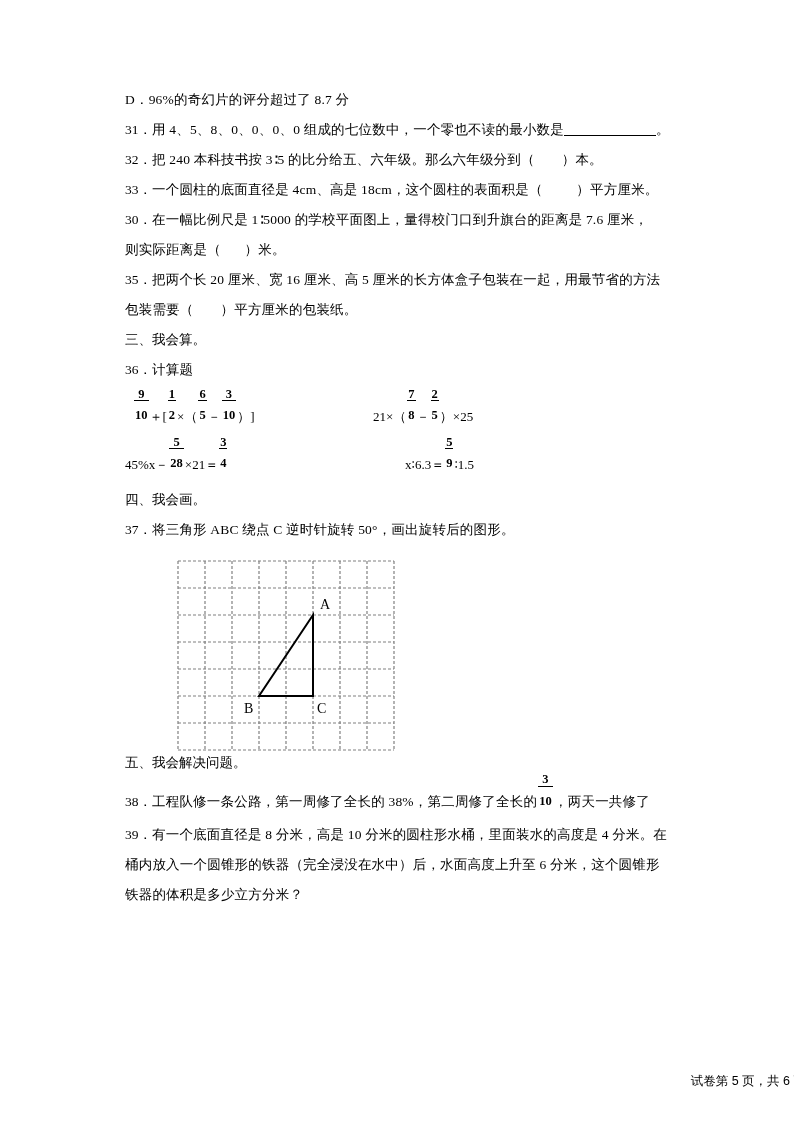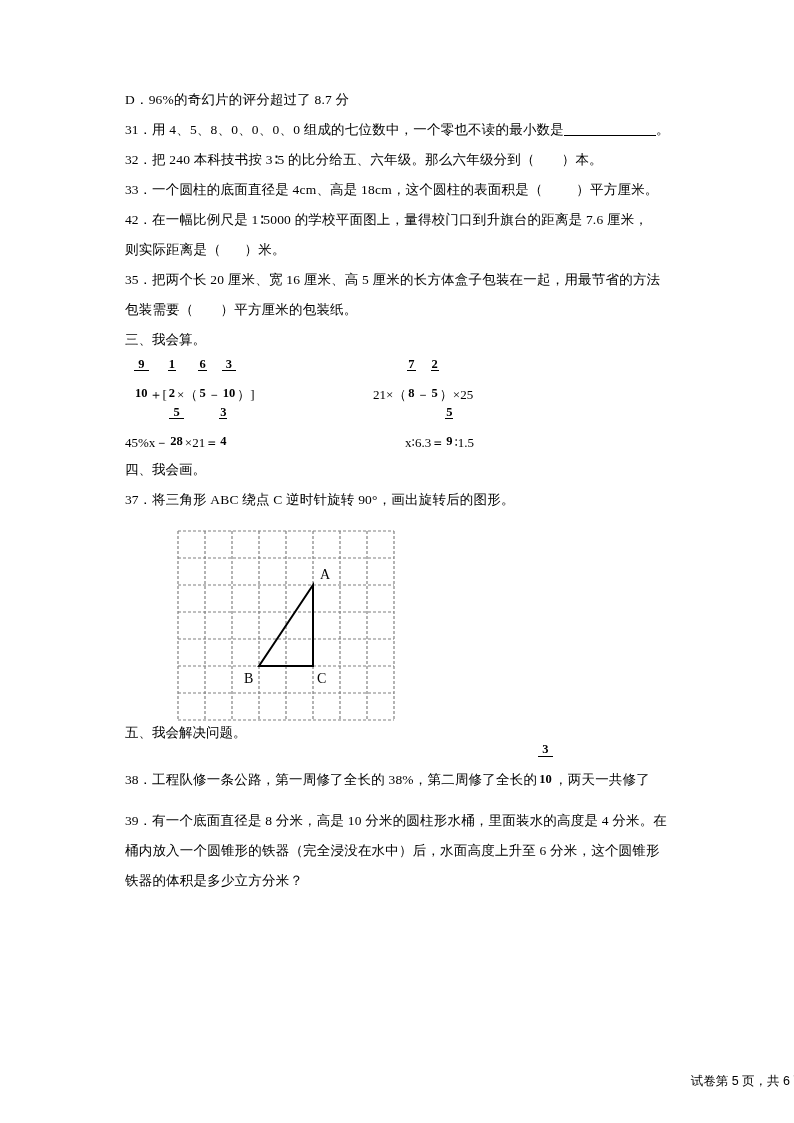--- a/index.html
+++ b/index.html
@@ -62,21 +62,21 @@
     position: relative;
     top: -0.42em;
   }
   .frac .num {
     display: block;
     padding: 0 1px;
   }
   .frac .den {
     display: block;
     border-top: 1.4px solid #000;
-    padding: 16px 1px;
+    padding: 8px 1px;
   }
   .frac.inline-raise { top: -0.40em; }
 
   
   .calc-row {
     position: relative;
     height: 50px;
     font-size: 13px;
   }
   .calc-item {
@@ -125,35 +125,38 @@
 
     <div class="line">
       <span class="q-num">32．</span><span>把 240 本科技书按 3∶5 的比分给五、六年级。那么六年级分到（</span><span class="paren-gap">&nbsp;&nbsp;&nbsp;&nbsp;&nbsp;&nbsp;&nbsp;&nbsp;</span><span>）本。</span>
     </div>
 
     <div class="line">
       <span class="q-num">33．</span><span>一个圆柱的底面直径是 4cm、高是 18cm，这个圆柱的表面积是（</span><span class="paren-gap">&nbsp;&nbsp;&nbsp;&nbsp;&nbsp;&nbsp;&nbsp;&nbsp;&nbsp;&nbsp;</span><span>）平方厘米。</span>
     </div>
 
     <div class="line">
-      <span class="q-num">42．</span><span>在一幅比例尺是 1∶5000 的学校平面图上，量得校门口到升旗台的距离是 7.6 厘米，</span>
+      <span class="q-num">30．</span><span>在一幅比例尺是 1∶5000 的学校平面图上，量得校门口到升旗台的距离是 7.6 厘米，</span>
     </div>
     <div class="line">
       <span>则实际距离是（</span><span class="paren-gap">&nbsp;&nbsp;&nbsp;&nbsp;&nbsp;&nbsp;&nbsp;</span><span>）米。</span>
     </div>
 
     <div class="line">
       <span class="q-num">35．</span><span>把两个长 20 厘米、宽 16 厘米、高 5 厘米的长方体盒子包装在一起，用最节省的方法</span>
     </div>
     <div class="line">
       <span>包装需要（</span><span class="paren-gap">&nbsp;&nbsp;&nbsp;&nbsp;&nbsp;&nbsp;&nbsp;&nbsp;</span><span>）平方厘米的包装纸。</span>
     </div>
 
     <div class="sec-head">三、我会算。</div>
 
+    <div class="line">
+      <span class="q-num">36．</span><span>计算题</span>
+    </div>
 
     <div class="calc-row">
       <div class="calc-item" style="left:8px; top:8px;">
         <span class="frac">
           <span class="num">9</span>
           <span class="den">10</span>
         </span><span class="op">＋[</span><span class="frac">
           <span class="num">1</span>
           <span class="den">2</span>
         </span><span class="op">×（</span><span class="frac">
@@ -191,21 +194,21 @@
         <span class="op">x∶6.3＝</span><span class="frac">
           <span class="num">5</span>
           <span class="den">9</span>
         </span><span class="op">∶1.5</span>
       </div>
     </div>
 
     <div class="sec-head">四、我会画。</div>
 
     <div class="line">
-      <span class="q-num">37．</span><span>将三角形 ABC 绕点 C 逆时针旋转 90°，画出旋转后的图形。</span>
+      <span class="q-num">37．</span><span>将三角形 ABC 绕点 C 逆时针旋转 50°，画出旋转后的图形。</span>
     </div>
 
     <div class="figure-wrap">
       <svg class="grid-fig" width="230" height="200" viewBox="0 0 230 200">
 
         <g stroke="#808080" stroke-width="1.2" stroke-dasharray="3,2" fill="none">
           <line x1="8" y1="8" x2="8" y2="197"></line>
           <line x1="35" y1="8" x2="35" y2="197"></line>
           <line x1="62" y1="8" x2="62" y2="197"></line>
           <line x1="89" y1="8" x2="89" y2="197"></line>

